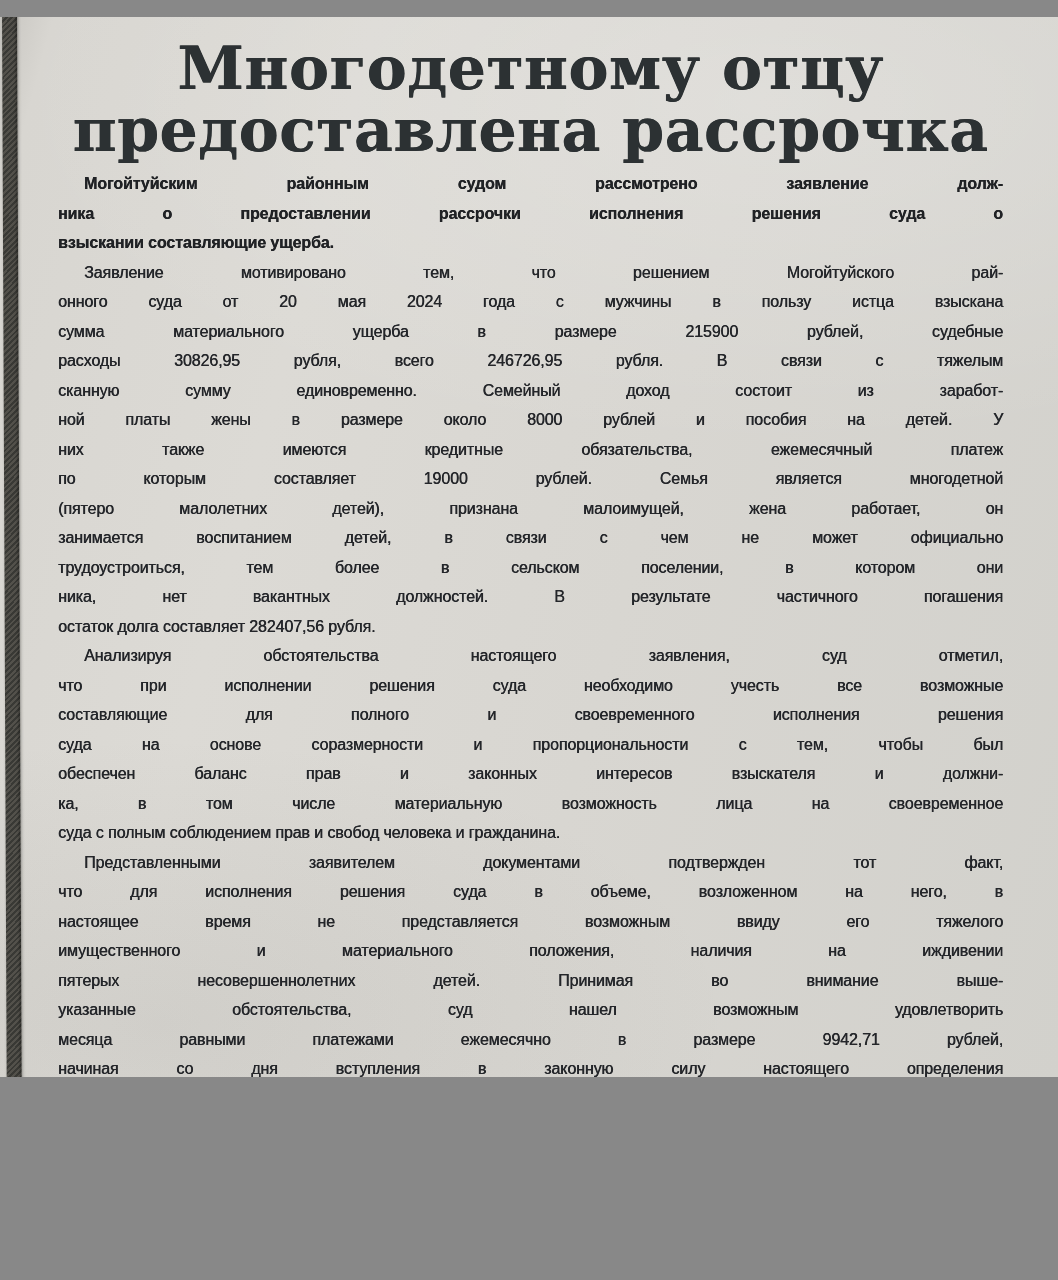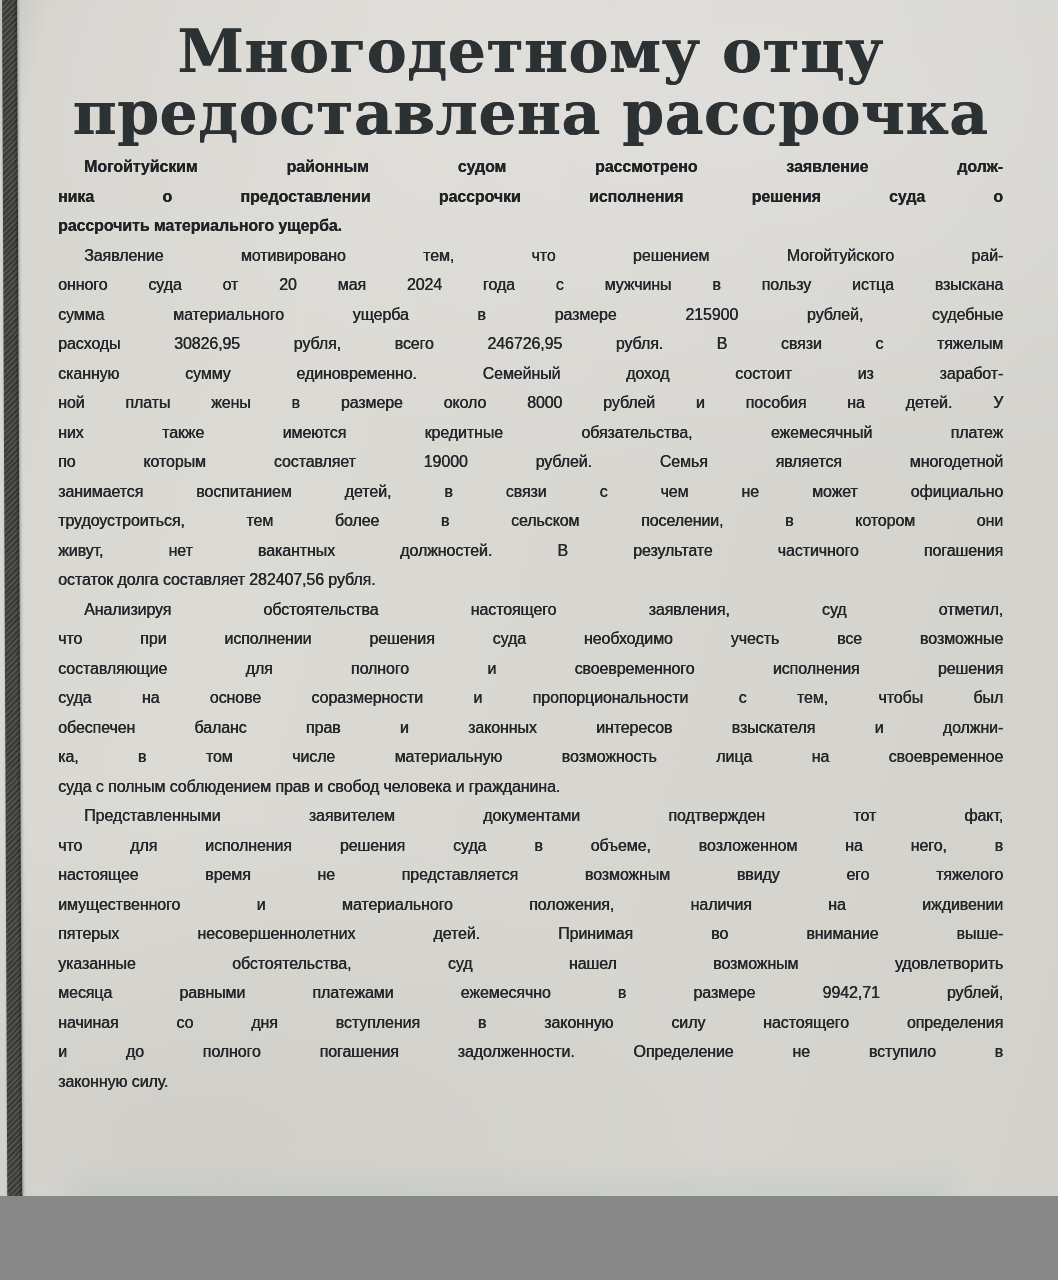--- a/index.html
+++ b/index.html
@@ -3,22 +3,22 @@
 <meta charset="utf-8">
 <style>
   html, body {
     margin: 0;
     padding: 0;
     background: #888;
   }
   .page {
     position: relative;
     width: 1058px;
-    height: 1196px;
-    margin: 0 auto;
+    height: 1060px;
+    margin: 17px auto;
     overflow: hidden;
     font-family: "Liberation Sans", sans-serif;
     background:
       radial-gradient(120% 55% at 72% 8%, rgba(255,255,255,0.20), transparent 60%),
       radial-gradient(90% 45% at 15% 95%, rgba(110,110,105,0.10), transparent 60%),
       linear-gradient(105deg, #c8c6c1 0%, #d8d6d1 4%, #dcdad5 28%, #d8d6d1 58%, #d2d1cc 100%);
     background-color: var(--paper, #d8d6d1);
     color: var(--ink, #24262a);
   }
   
@@ -94,34 +94,35 @@
   <div class="scan-band"></div>
   <div class="content">
     <h1 class="headline">
         <div class="headline-line">Многодетному отцу</div>
         <div class="headline-line">предоставлена рассрочка</div>
       </h1>
     <div class="article-body">
         <div class="para lead">
           <div class="line first">Могойтуйским районным судом рассмотрено заявление долж-</div>
           <div class="line">ника о предоставлении рассрочки исполнения решения суда о</div>
-          <div class="line last">рассрочить материального ущерба.</div>
+          <div class="line last">взыскании составляющие ущерба.</div>
         </div>
         <div class="para">
           <div class="line first">Заявление мотивировано тем, что решением Могойтуйского рай-</div>
           <div class="line">онного суда от 20 мая 2024 года с мужчины в пользу истца взыскана</div>
           <div class="line">сумма материального ущерба в размере 215900 рублей, судебные</div>
           <div class="line">расходы 30826,95 рубля, всего 246726,95 рубля. В связи с тяжелым</div>
           <div class="line">сканную сумму единовременно. Семейный доход состоит из заработ-</div>
           <div class="line">ной платы жены в размере около 8000 рублей и пособия на детей. У</div>
           <div class="line">них также имеются кредитные обязательства, ежемесячный платеж</div>
           <div class="line">по которым составляет 19000 рублей. Семья является многодетной</div>
+          <div class="line">(пятеро малолетних детей), признана малоимущей, жена работает, он</div>
           <div class="line">занимается воспитанием детей, в связи с чем не может официально</div>
           <div class="line">трудоустроиться, тем более в сельском поселении, в котором они</div>
-          <div class="line">живут, нет вакантных должностей. В результате частичного погашения</div>
+          <div class="line">ника, нет вакантных должностей. В результате частичного погашения</div>
           <div class="line last">остаток долга составляет 282407,56 рубля.</div>
         </div>
         <div class="para">
           <div class="line first">Анализируя обстоятельства настоящего заявления, суд отметил,</div>
           <div class="line">что при исполнении решения суда необходимо учесть все возможные</div>
           <div class="line">составляющие для полного и своевременного исполнения решения</div>
           <div class="line">суда на основе соразмерности и пропорциональности с тем, чтобы был</div>
           <div class="line">обеспечен баланс прав и законных интересов взыскателя и должни-</div>
           <div class="line">ка, в том числе материальную возможность лица на своевременное</div>
           <div class="line last">суда с полным соблюдением прав и свобод человека и гражданина.</div>

